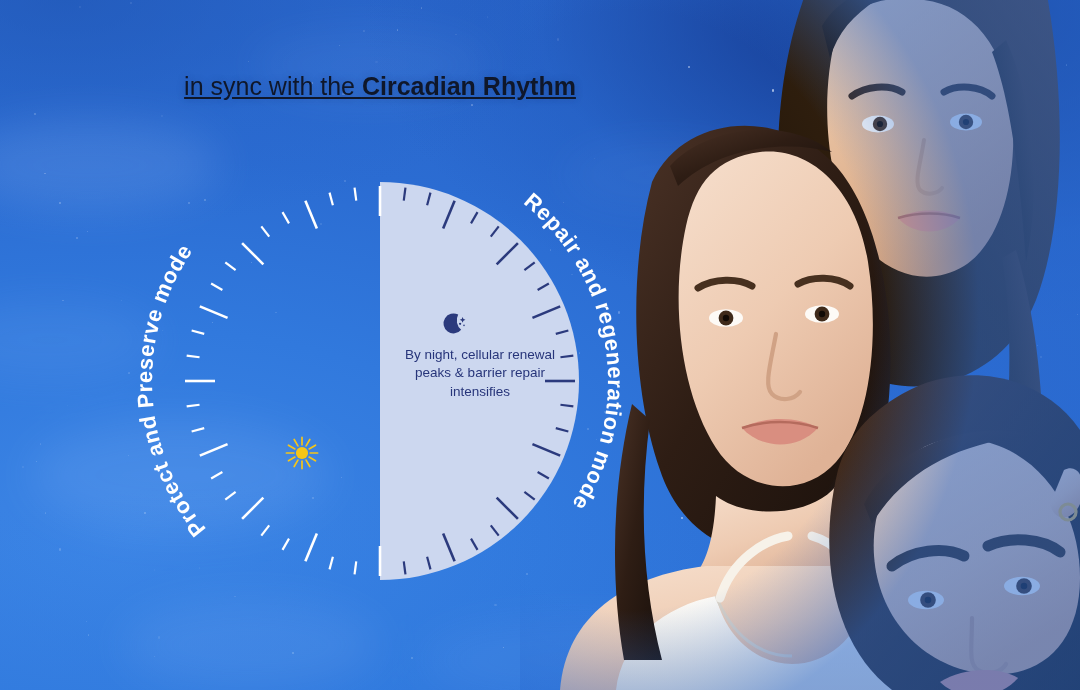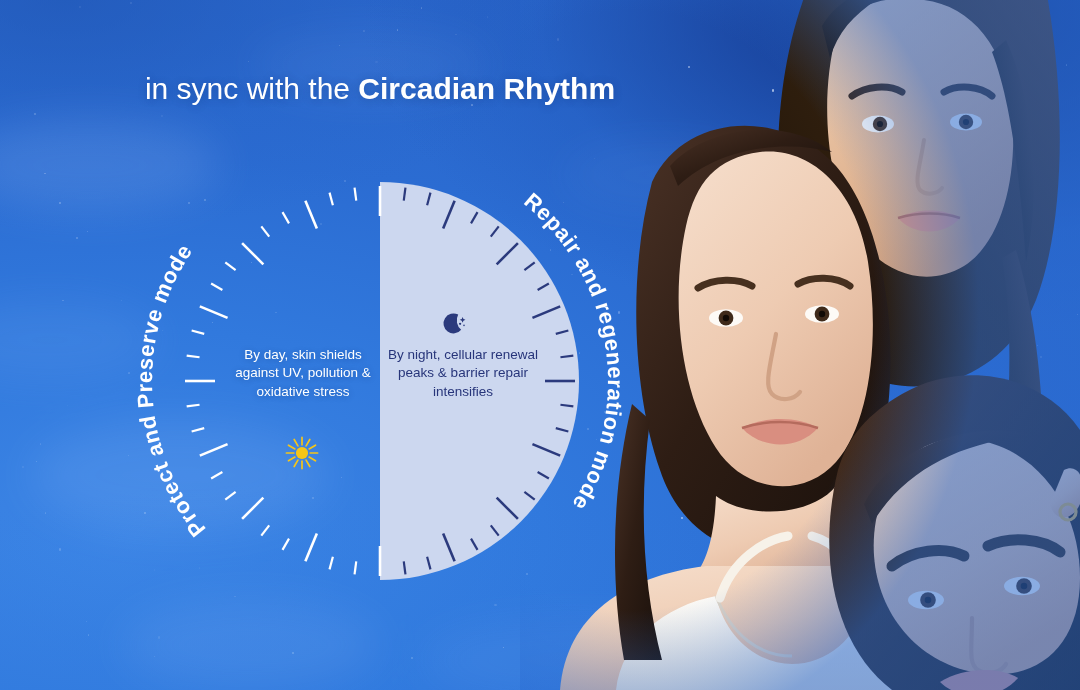--- a/index.html
+++ b/index.html
@@ -46,22 +46,23 @@
   .star{position:absolute;border-radius:50%;background:#eaf2ff;}
 
   
   .headline-wrap{position:absolute;left:0;top:62px;width:760px;text-align:center;z-index:6;}
   .headline{
     margin:0;color:#ffffff;font-size:37px;line-height:1.12;font-weight:700;
     letter-spacing:-.2px;
     text-shadow:0 1px 10px rgba(12,40,100,.35);
   }
   .subline{
-    margin:10px 0 0 0;color:#ffffff;font-size:30px;font-weight:400;
+    margin:10px 0 0 0;color:#0f172a;font-size:25px;font-weight:400;
     text-shadow:0 1px 8px rgba(12,40,100,.30);
+    text-decoration:underline;
   }
   .subline b{font-weight:700;}
 
   
   #dial{position:absolute;left:180px;top:181px;width:400px;height:400px;z-index:4;}
   #dial svg{display:block;overflow:visible;}
 
   .arcLabel{
     font-family:"Liberation Sans","DejaVu Sans",sans-serif;
     font-size:22px;font-weight:700;fill:#ffffff;letter-spacing:.6px;
@@ -70,21 +71,21 @@
   
   .copy{
     position:absolute;z-index:7;text-align:center;line-height:1.36;
     font-size:13.5px;
   }
   .copy-day{
     left:228px;top:346px;width:150px;color:#ffffff;
     text-shadow:0 1px 6px rgba(10,40,100,.32);
   }
   .copy-night{
-    left:387px;top:346px;width:152px;color:#27357a;
+    left:404px;top:346px;width:152px;color:#27357a;
   }
   .moon-icon{position:absolute;left:437px;top:307px;width:34px;height:34px;z-index:7;}
   .sun-icon{position:absolute;left:285px;top:436px;width:34px;height:34px;z-index:7;}
 
   
   #models{
     position:absolute;right:0;bottom:0;width:560px;height:690px;z-index:5;
     overflow:hidden;
   }
   #models svg{display:block;}
@@ -339,21 +340,20 @@
           <line x1="9.90" y1="12.90" x2="3.49" y2="9.20"></line>
           <line x1="12.90" y1="9.90" x2="9.20" y2="3.49"></line>
           <line x1="17.00" y1="8.80" x2="17.00" y2="1.40"></line>
           <line x1="21.10" y1="9.90" x2="24.80" y2="3.49"></line>
           <line x1="24.10" y1="12.90" x2="30.51" y2="9.20"></line>
         </g>
       <circle cx="17" cy="17" r="6.1" fill="#f5c518"></circle>
     </svg>
   </div>
 
-  <div class="copy copy-day">By day, skin shields against UV, pollution &amp; oxidative stress</div>
   <div class="copy copy-night">By night, cellular renewal peaks &amp; barrier repair intensifies</div>
 
   <div id="models">
     <svg width="560" height="690" viewBox="0 0 560 690">
       <defs>
         <linearGradient id="hairA" x1="0" y1="0" x2="1" y2="1">
           <stop offset="0" stop-color="#4a3226"></stop>
             <stop offset=".45" stop-color="#2e1d14"></stop>
           <stop offset="1" stop-color="#19100b"></stop>
         </linearGradient>

